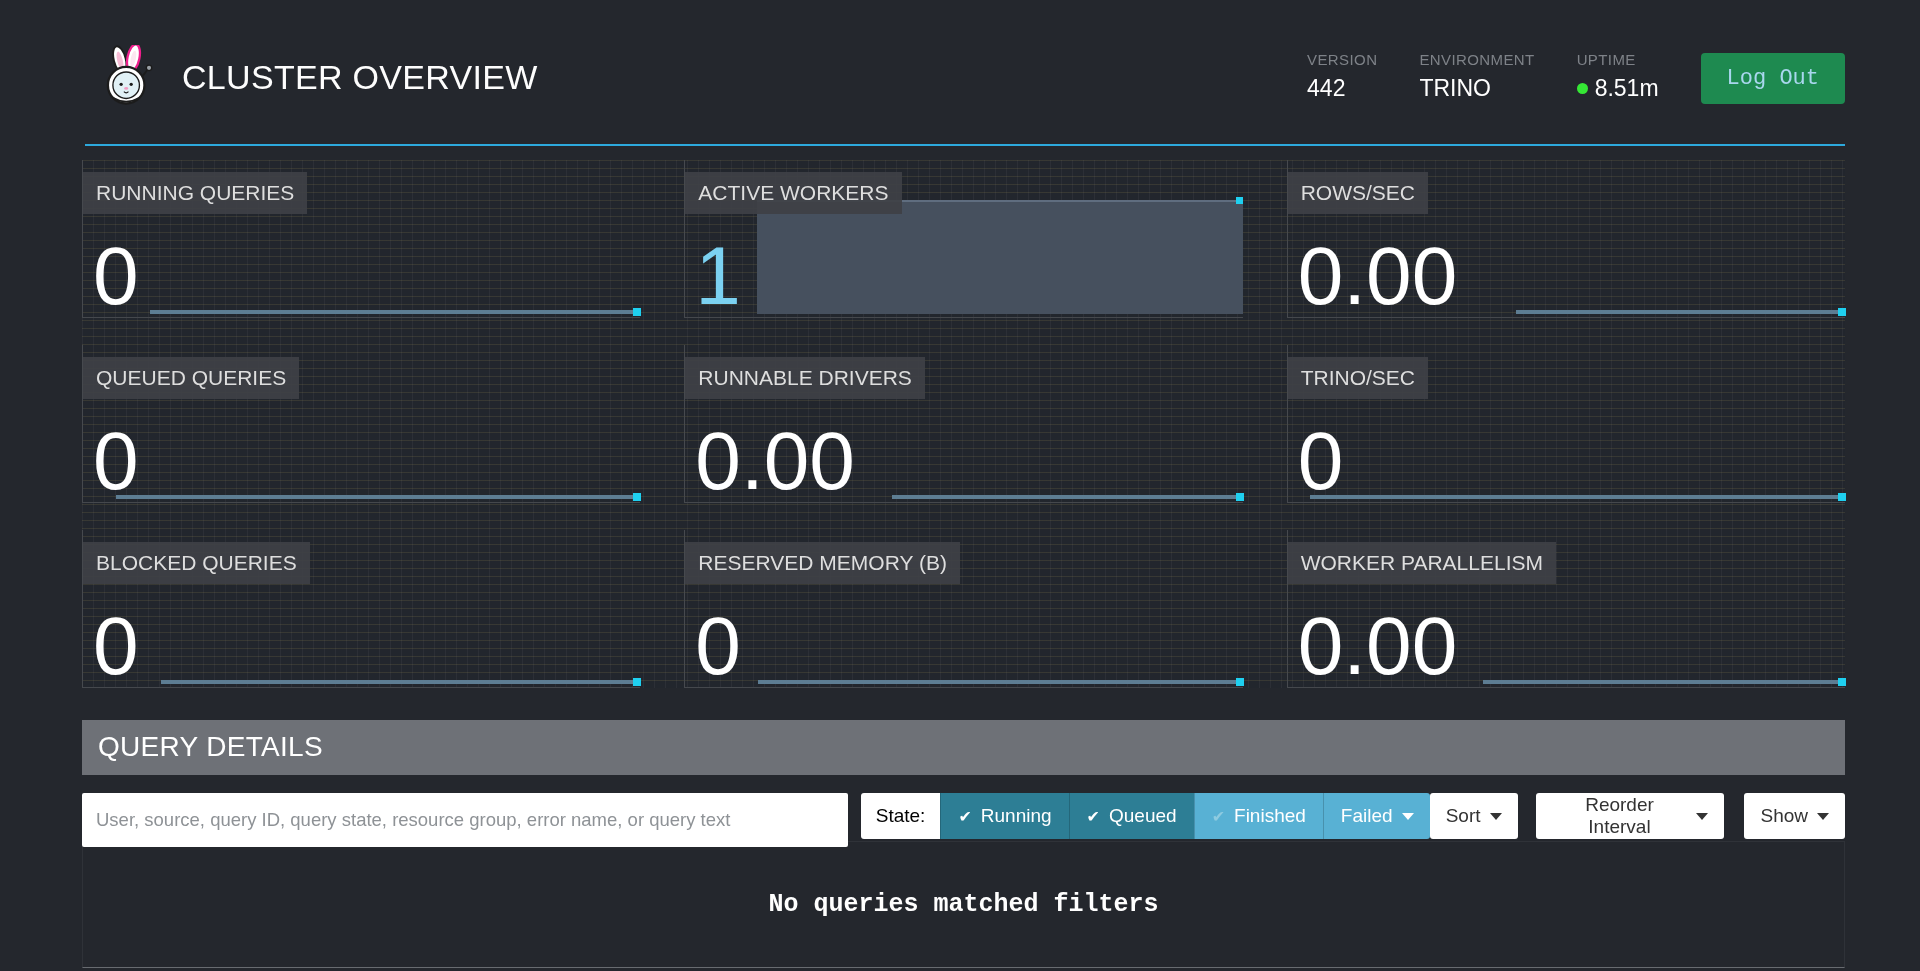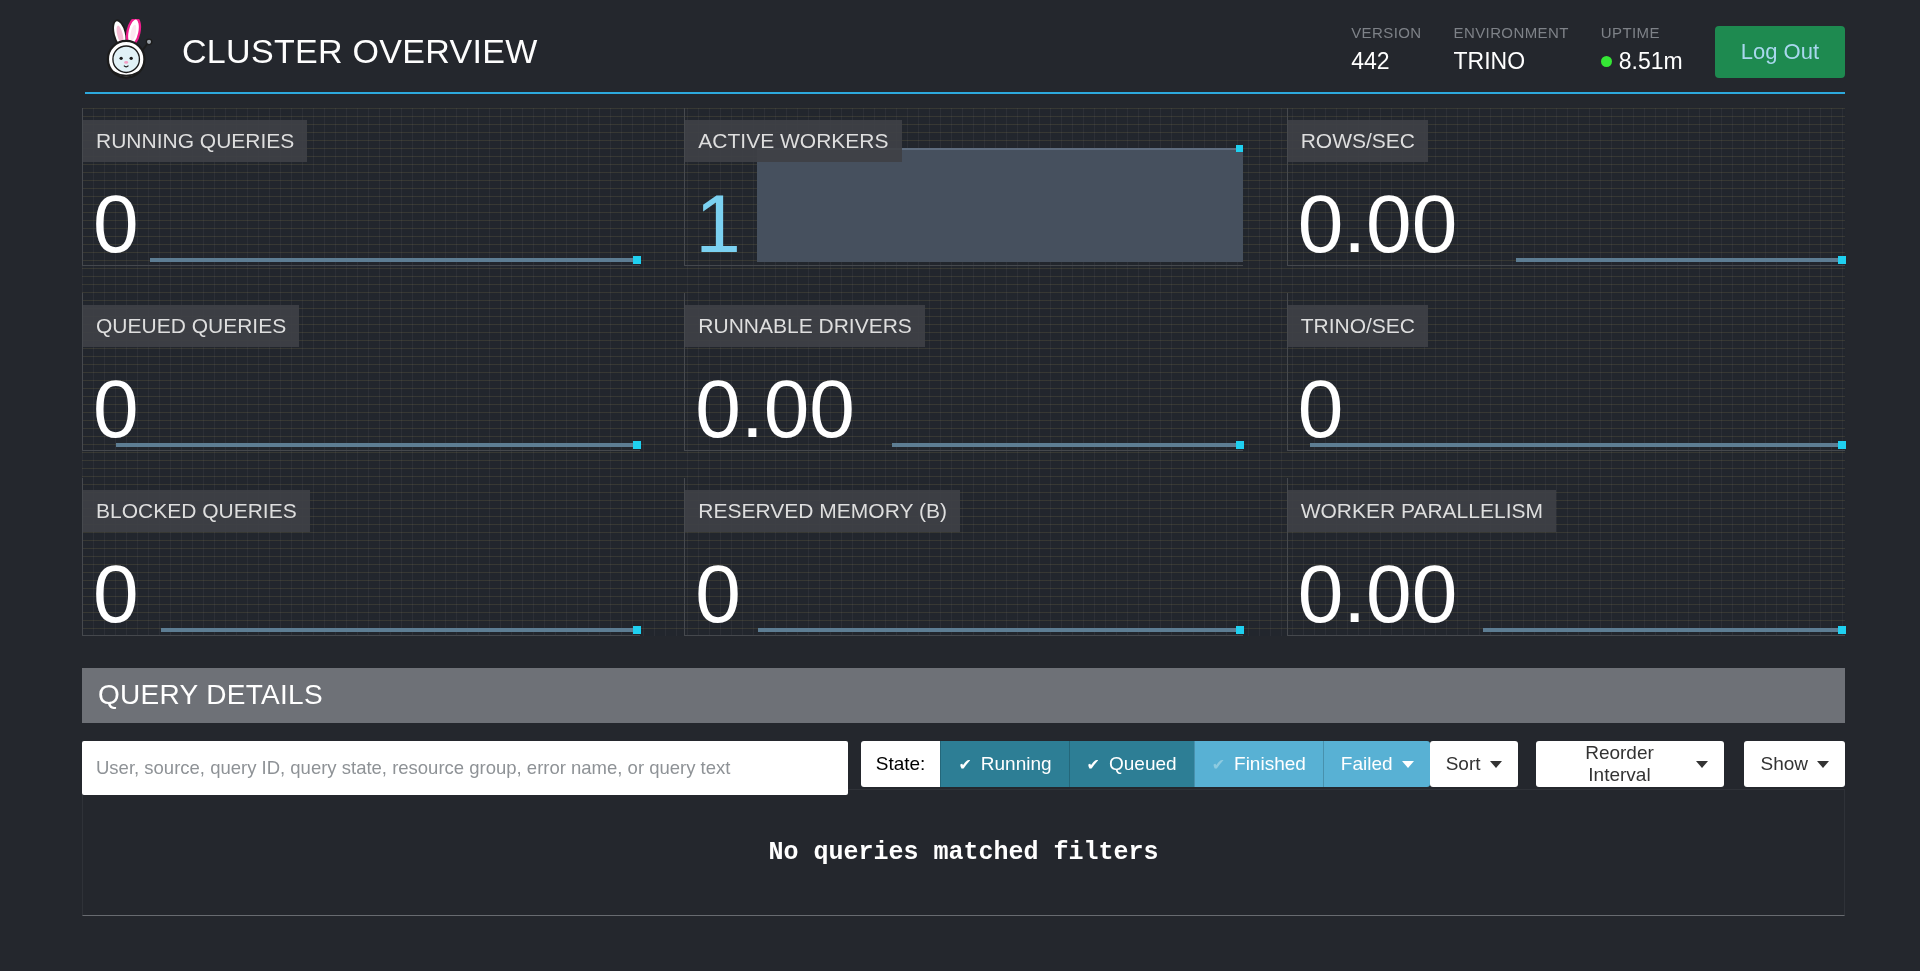--- a/index.html
+++ b/index.html
@@ -5,37 +5,37 @@
   * { margin:0; padding:0; box-sizing:border-box; }
   html,body { width:1920px; height:971px; overflow:hidden; }
   body {
     background:#24272d;
     font-family:"Liberation Sans", sans-serif;
     color:#fff;
   }
 
   
   .header {
-    height:92px;
+    height:144px;
     display:flex;
     align-items:center;
     padding:10px 75px 0 100px;
   }
   .hdr-left { display:flex; align-items:center; gap:26px; }
   .logo { width:56px; height:64px; }
   .app-title { font-size:34px; color:#fdfdfd; letter-spacing:0.3px; }
-  .hdr-right { margin-left:auto; display:flex; align-items:flex-start; gap:32px; }
+  .hdr-right { margin-left:auto; display:flex; align-items:flex-start; gap:42px; }
   .stat { display:flex; flex-direction:column; gap:7px; }
   .stat-label { font-size:15px; color:#7e8288; letter-spacing:0.4px; }
   .stat-value { font-size:23px; color:#fff; display:flex; align-items:center; }
   .uptime-dot { width:11px; height:11px; border-radius:50%; background:#35e735; margin-right:7px; display:inline-block; }
   .logout-btn {
     background:#1e8a50; color:#a9d7ee; font-size:22px;
     border:none; border-radius:4px; padding:13px 26px; margin-top:2px; cursor:pointer;
-    font-family:Liberation Sans, sans-serif;
+    font-family:Liberation Mono, monospace;
   }
 
   .divider { height:2px; background:#2da9dd; margin:0 75px 0 85px; }
 
   
   .band {
     margin:14px 75px 0 82px;
     display:grid;
     grid-template-columns:repeat(3, 1fr);
     column-gap:44px;

